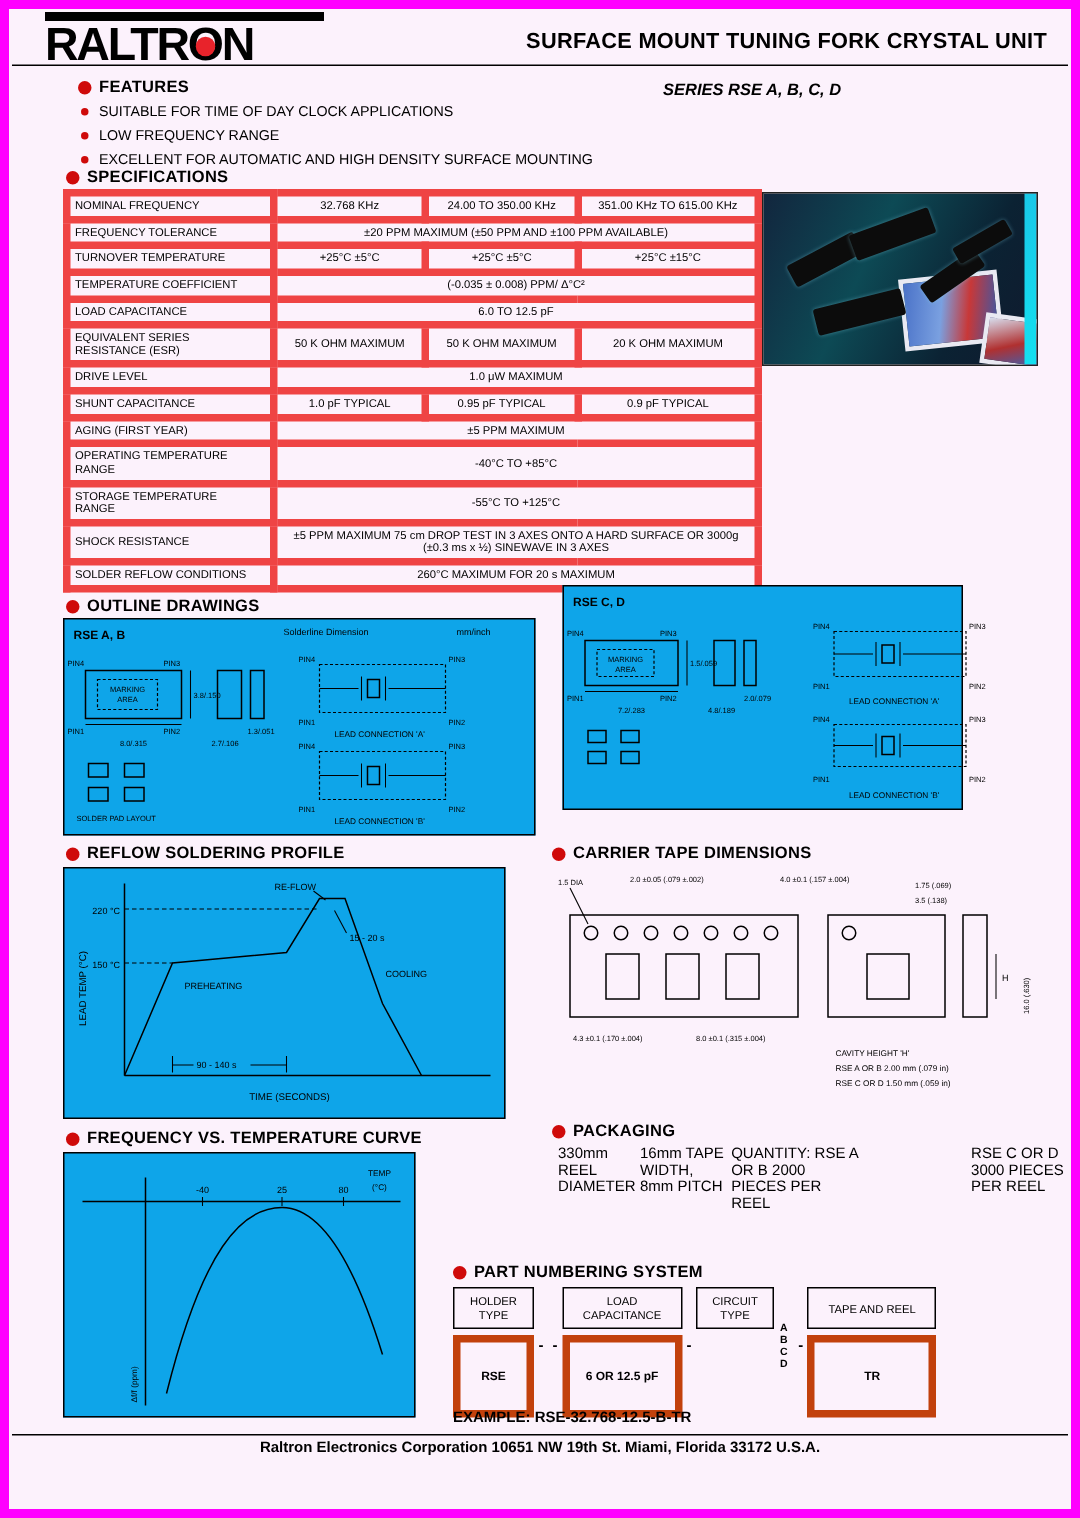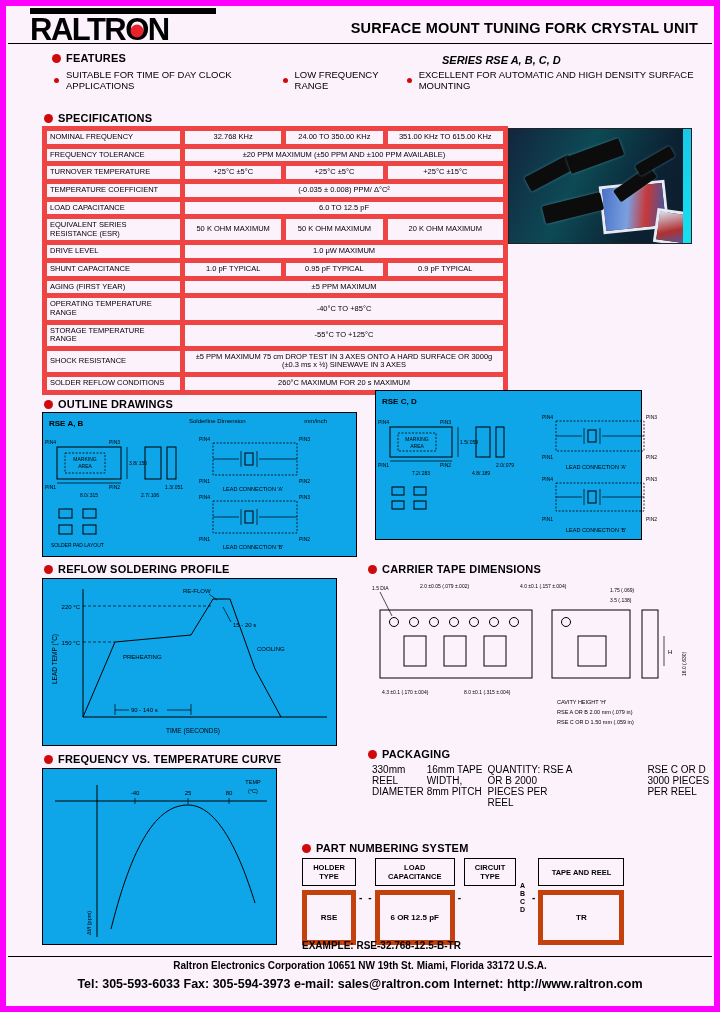--- a/index.html
+++ b/index.html
@@ -15,21 +15,21 @@
   .doc-title{position:absolute;right:16px;top:14px;font-size:14.5px;font-weight:bold;letter-spacing:.2px}
   .hline{position:absolute;left:2px;right:2px;height:1px;background:#000}
 
   
   .sec{position:absolute;display:flex;align-items:center;gap:5px}
   .sec .dot{width:9px;height:9px;border-radius:50%;background:#cf0a0a;flex:none}
   .sec .sec-t{font-weight:bold;font-size:11px;letter-spacing:.2px}
   .series{position:absolute;left:436px;top:48px;font-weight:bold;font-style:italic;font-size:11px}
 
   
-  .features{position:absolute;left:48px;top:63px;display:flex;flex-direction:row;gap:5px}
+  .features{position:absolute;left:48px;top:63px;display:flex;flex-direction:column;gap:5px}
   .feat{display:flex;align-items:center;gap:7px;font-size:9.5px}
   .feat .fdot{width:5px;height:5px;border-radius:50%;background:#cf0a0a;flex:none}
 
   
   .spec-table{position:absolute;left:36px;top:120px;width:466px;border-collapse:collapse}
   .spec-table td{border:5px solid #ef4444;font-size:7.5px;padding:2px 3px;vertical-align:middle;height:15px;line-height:1.15}
   .spec-table td.lbl{width:138px;white-space:pre-line}
   .spec-table td.val{text-align:center}
 
   
@@ -53,21 +53,21 @@
   .t8b{font-size:8px;font-weight:bold}
 
   
   .pkg{position:absolute;left:366px;top:758px;display:flex;flex-direction:row;gap:3px;font-size:10px}
   .pkg .indent{padding-left:70px}
 
   
   .pn-wrap{position:absolute;left:296px;top:852px;display:flex;align-items:stretch;height:78px}
   .pn-col{display:flex;flex-direction:column;gap:4px}
   .pn-h{border:1px solid #000;min-height:28px;display:flex;align-items:center;justify-content:center;
-        text-align:center;font-size:7.5px;font-weight:bold;padding:1px 3px;line-height:1.2}
+        text-align:center;font-size:7.5px;font-weight:normal;padding:1px 3px;line-height:1.2}
   .pn-v{border:5px solid #c2410c;flex:1;display:flex;align-items:center;justify-content:center;
         font-size:8px;font-weight:bold;text-align:center;padding:18px 2px}
   .pn-dash{display:flex;align-items:center;padding:0 3px;font-weight:bold;font-size:10px}
   .pn-letters{display:flex;flex-direction:column;justify-content:center;font-size:7px;font-weight:bold;
               padding:0 4px;text-align:center;gap:1px}
   .example{position:absolute;left:296px;top:934px;font-size:10px;font-weight:bold}
 
   
   .footer1{position:absolute;left:0;right:0;top:954px;text-align:center;font-size:10px;font-weight:bold}
   .footer2{position:absolute;left:0;right:0;top:971px;text-align:center;font-size:12.5px;font-weight:bold}
@@ -453,15 +453,14 @@
     <div class="pn-dash">-</div>
     <div class="pn-col" style="width:86px">
       <div class="pn-h">TAPE AND REEL</div>
       <div class="pn-v">TR</div>
     </div>
   </div>
   <div class="example">EXAMPLE: RSE-32.768-12.5-B-TR</div>
 
   <div class="hline" style="top:950px"></div>
   <div class="footer1">Raltron Electronics Corporation 10651 NW 19th St.  Miami, Florida 33172 U.S.A.</div>
-  <div class="footer2">Tel: 305-593-6033 Fax: 305-594-3973 e-mail: sales@raltron.com Internet: http://www.raltron.com</div>
 
 </div>
 
 </body></html>

